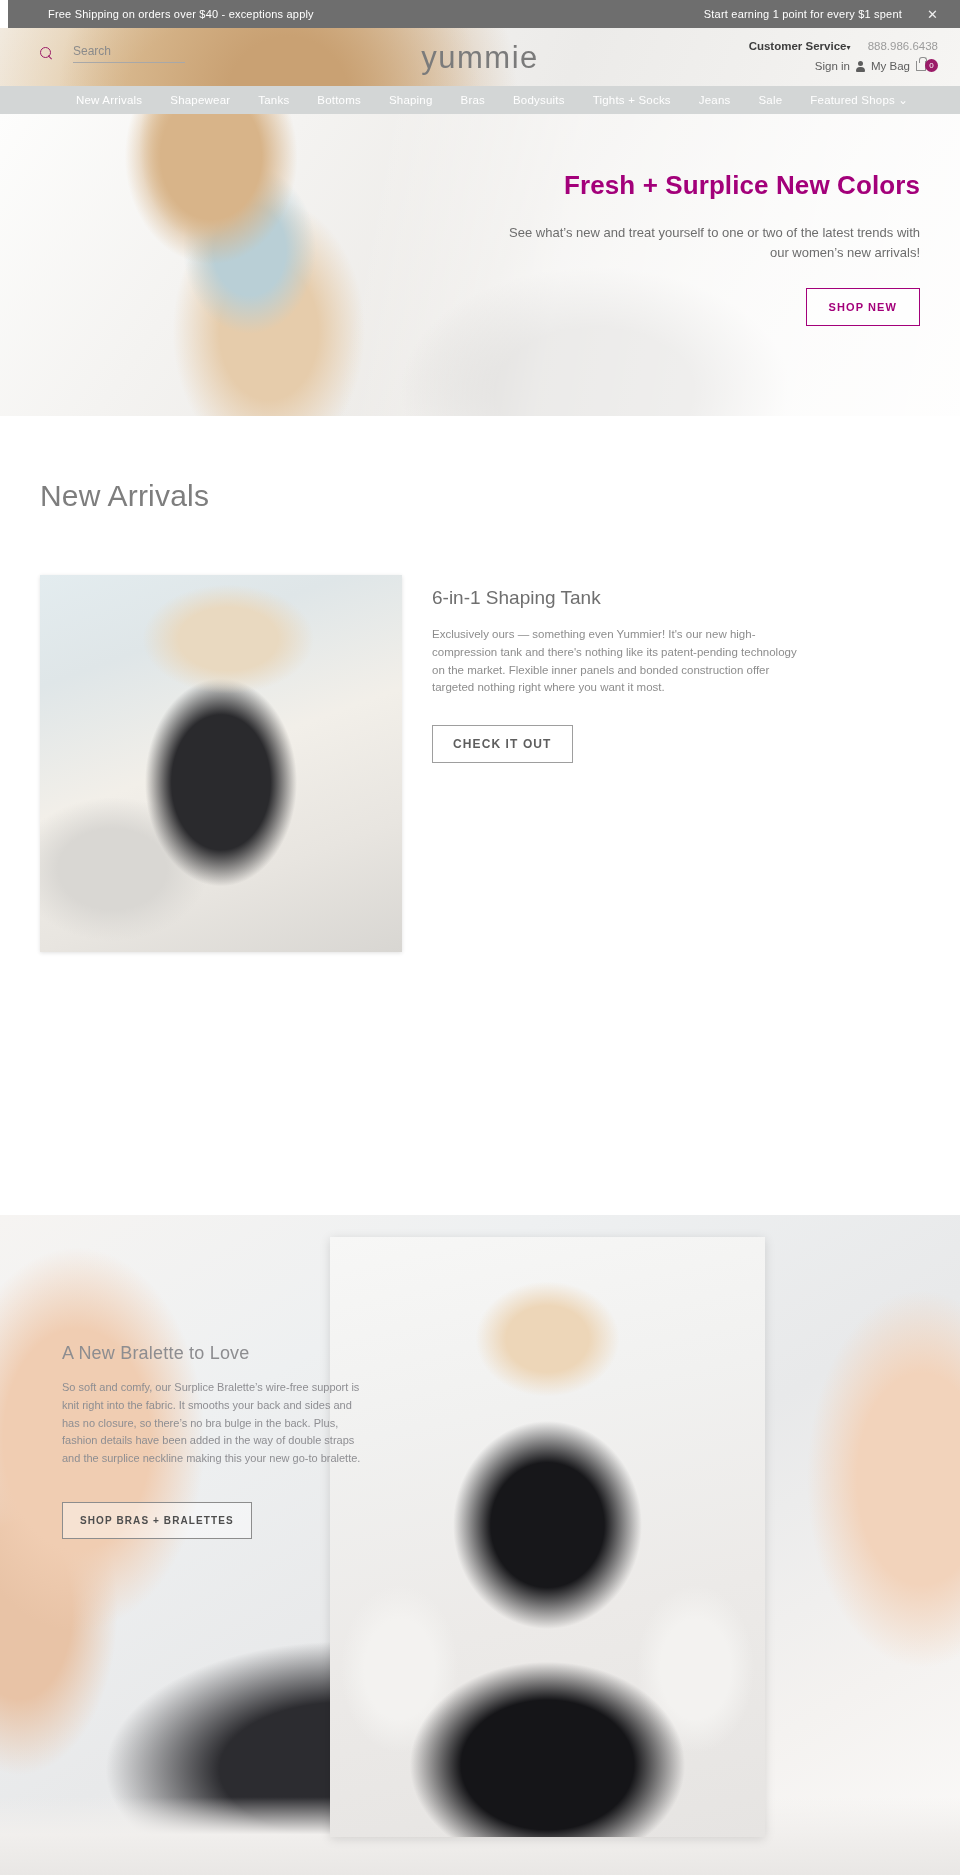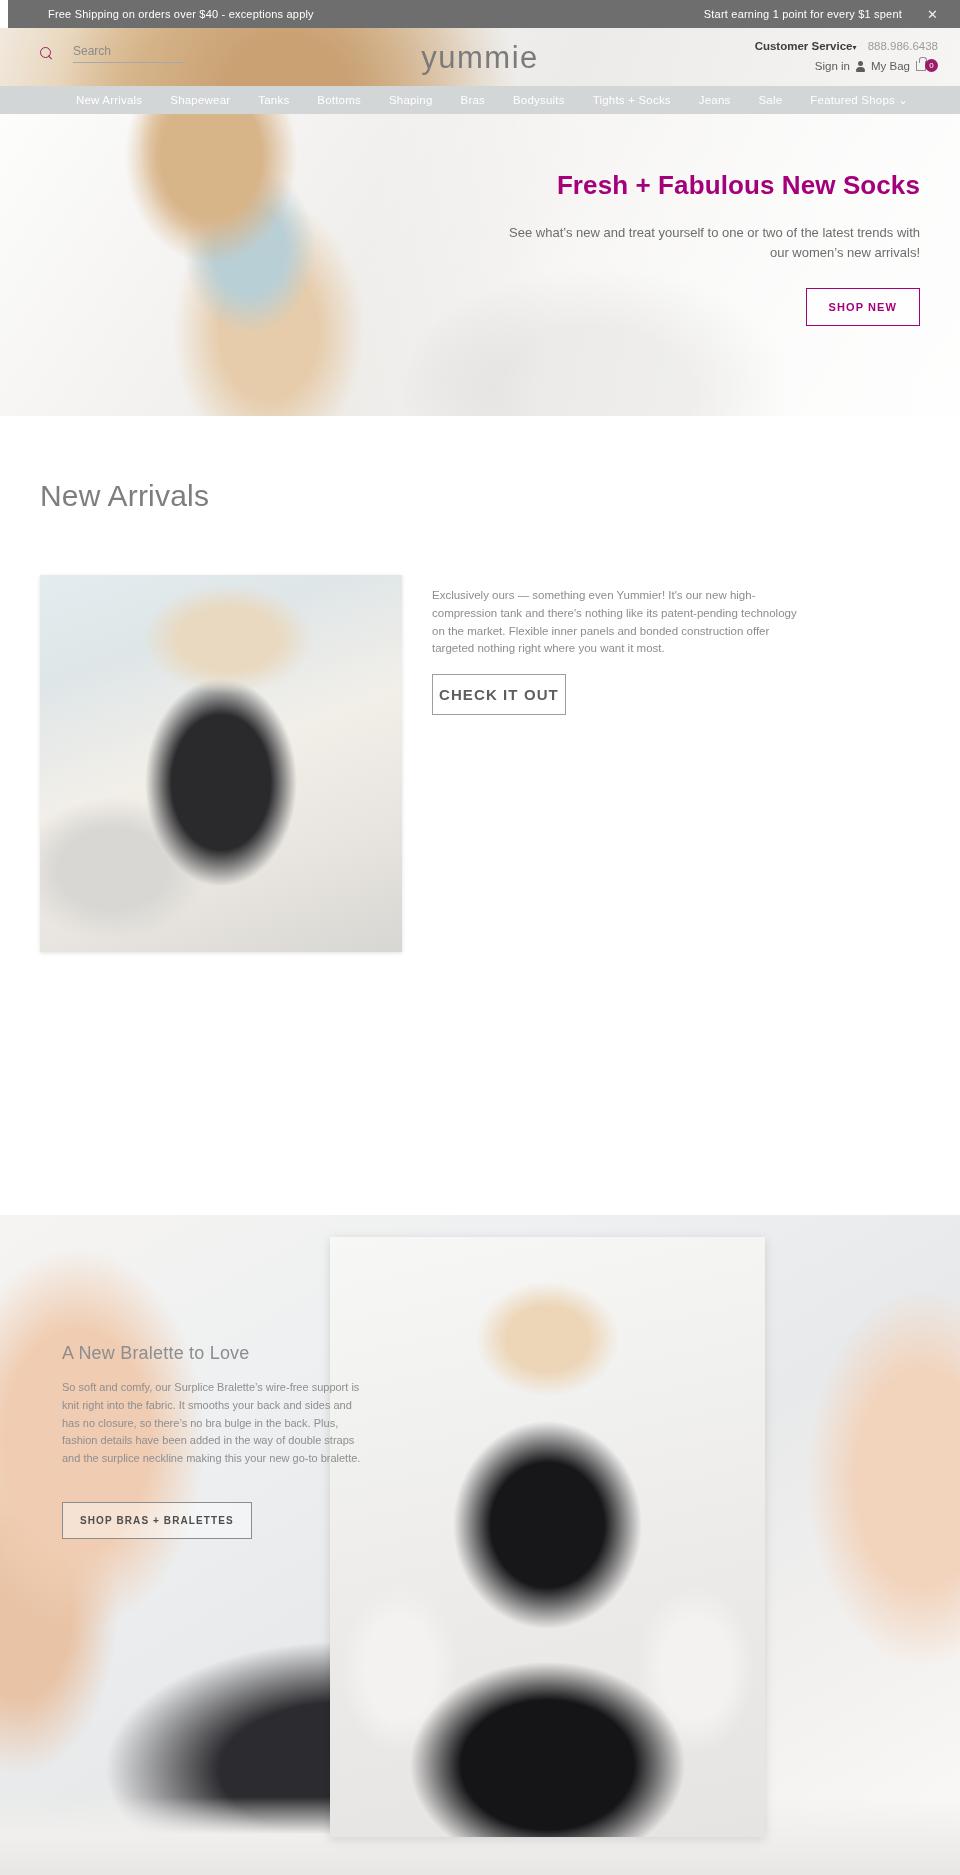--- a/index.html
+++ b/index.html
@@ -71,21 +71,21 @@
   .brand {
     position: absolute; left: 50%; top: 12px; transform: translateX(-50%);
     font-size: 31px; color: #7b7b7b; letter-spacing: 1.5px;
     font-weight: 300;
   }
 
   .header-right { position: absolute; right: 22px; top: 12px; text-align: right; }
   .hr-row1 { font-size: 11.5px; color: #4a4a4a; margin-bottom: 7px; white-space: nowrap; }
   .cs-link { font-weight: bold; color: #3d3d3d; cursor: pointer; }
   .caret-dn { font-size: 8px; color: #3d3d3d; }
-  .phone { color: #9c9c9c; margin-left: 8px; }
+  .phone { color: #9c9c9c; margin-left: 14px; }
   .hr-row2 {
     font-size: 11.5px; color: #5d5d5d; display: flex;
     align-items: center; justify-content: flex-end; gap: 6px; white-space: nowrap;
   }
   .person-icon { width: 9px; height: 11px; position: relative; display: inline-block; }
   .person-icon::before {
     content: ""; position: absolute; left: 2px; top: 0; width: 5px; height: 5px;
     background: #5d5d5d; border-radius: 50%;
   }
   .person-icon::after {
@@ -162,23 +162,23 @@
       radial-gradient(ellipse 110px 70px at 52% 17%, #e9d9c0 0 45%, rgba(233,217,192,0) 78%),
       radial-gradient(ellipse 95px 130px at 50% 55%, #2a2a2d 0 52%, rgba(42,42,45,0) 80%),
       radial-gradient(ellipse 120px 90px at 20% 78%, #d9d7d3 0 45%, rgba(217,215,211,0) 80%),
       linear-gradient(160deg,#e3ecef 0%,#dfe6e8 22%,#f2efe9 48%,#e8e5e0 74%,#d8d6d2 100%);
     box-shadow: 0 1px 4px rgba(0,0,0,.12);
   }
   .product-copy { position: absolute; left: 432px; top: 12px; width: 380px; }
   .product-title { font-size: 19px; color: #6f6f6f; font-weight: 400; margin-bottom: 17px; }
   .product-desc { font-size: 11.5px; color: #8d8d8d; line-height: 1.55; }
   .product-btn {
-    display: inline-block; margin-top: 16px; padding: 11px 6px;
+    display: inline-block; margin-top: 28px; padding: 11px 20px;
     border: 1px solid #9e9e9e; color: #5e5e5e; background: #fff;
-    font-size: 15px; letter-spacing: 1.1px; font-weight: bold; cursor: pointer;
+    font-size: 12px; letter-spacing: 1.1px; font-weight: bold; cursor: pointer;
   }
 
   
   .bralette {
     position: absolute; left: 0; right: 0; top: 1215px; height: 660px;
     overflow: hidden; background: #f3f1ef;
   }
   .bralette-bg {
     position: absolute; left: 0; top: 0; width: 960px; height: 660px;
     background:
@@ -262,31 +262,32 @@
   <span class="nav-item">Bodysuits</span>
   <span class="nav-item">Tights + Socks</span>
   <span class="nav-item">Jeans</span>
   <span class="nav-item">Sale</span>
   <span class="nav-item">Featured Shops ⌄</span>
 </div>
 
 <div class="hero">
   <div class="hero-photo"></div>
   <div class="hero-copy">
-    <div class="hero-title">Fresh + Fabulous New Socks</div>
+    <div class="hero-title">Fresh + Surplice New Colors</div>
     <div class="hero-sub">See what’s new and treat yourself to one or two of the latest trends with our women’s new arrivals!</div>
     <div class="hero-btn">SHOP NEW</div>
   </div>
 </div>
 
 <div class="section-title">New Arrivals</div>
 
 <div class="product-row">
   <div class="product-photo"></div>
   <div class="product-copy">
+    <div class="product-title">6-in-1 Shaping Tank</div>
     <div class="product-desc">Exclusively ours — something even Yummier! It's our new high-compression tank and there's nothing like its patent-pending technology on the market. Flexible inner panels and bonded construction offer targeted nothing right where you want it most.</div>
     <div class="product-btn">CHECK IT OUT</div>
   </div>
 </div>
 
 <div class="bralette">
   <div class="bralette-bg"></div>
   <div class="bralette-model"></div>
   <div class="bralette-copy">
     <div class="bralette-title">A New Bralette to Love</div>

